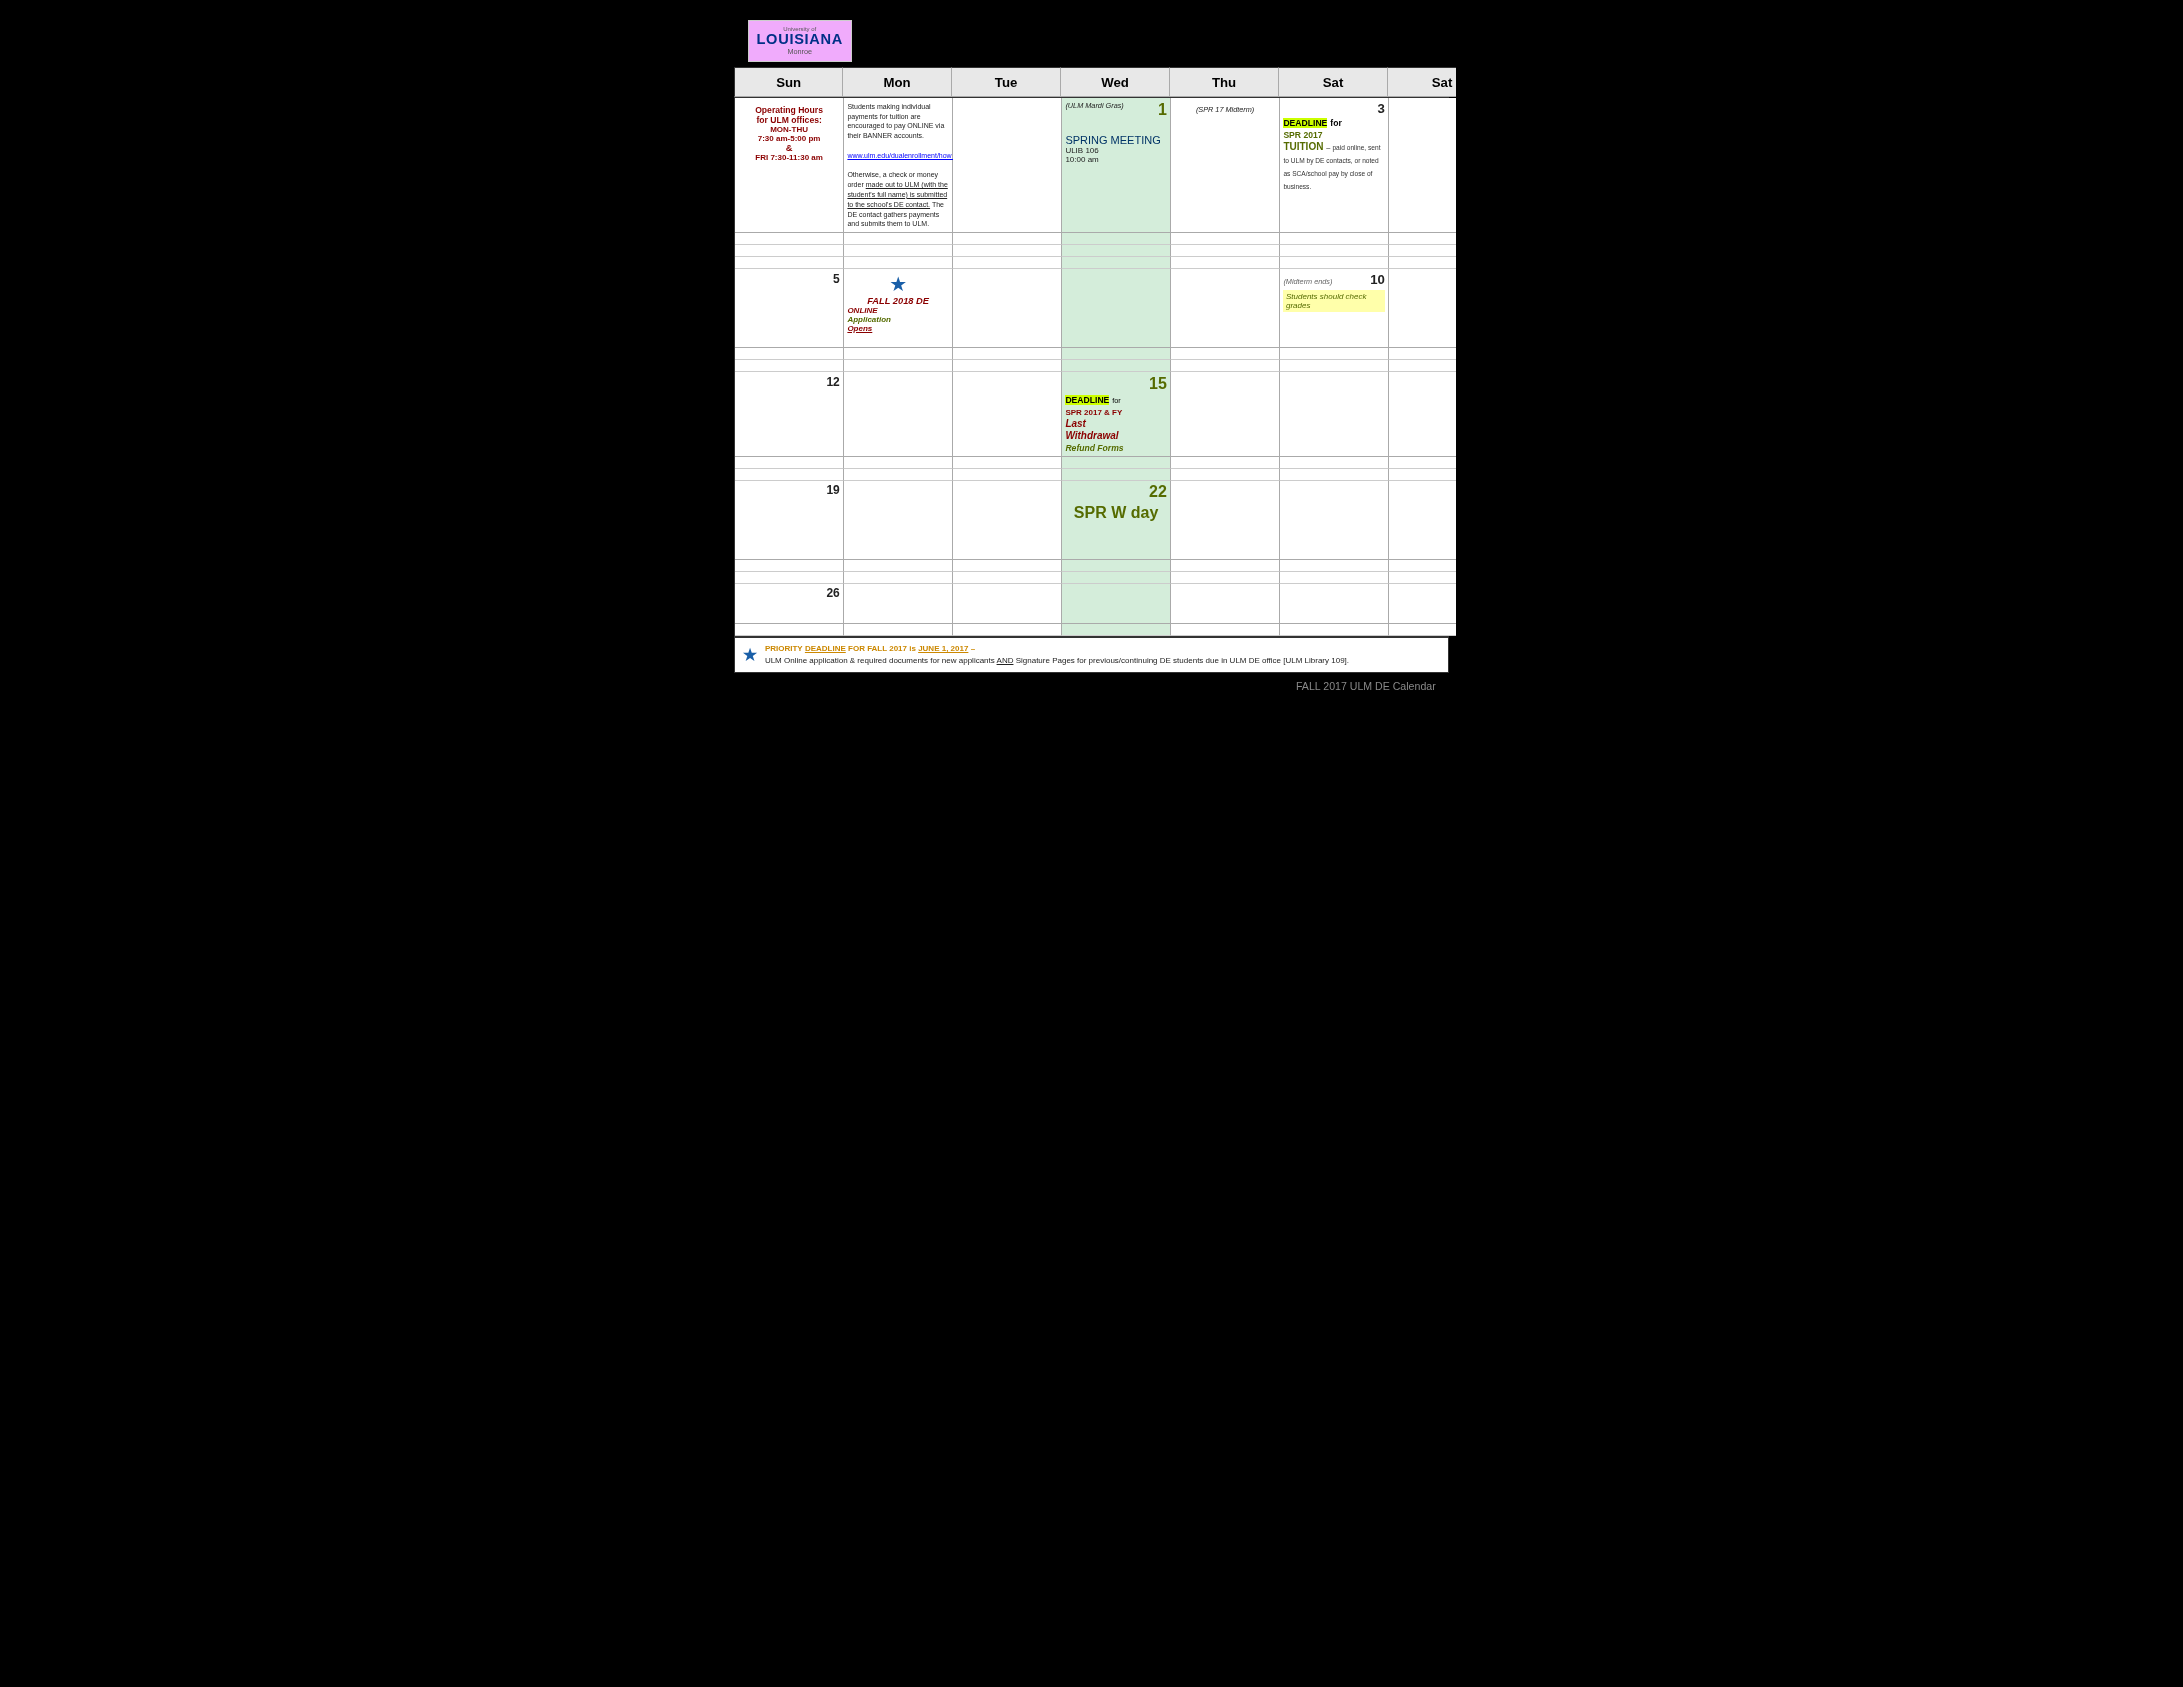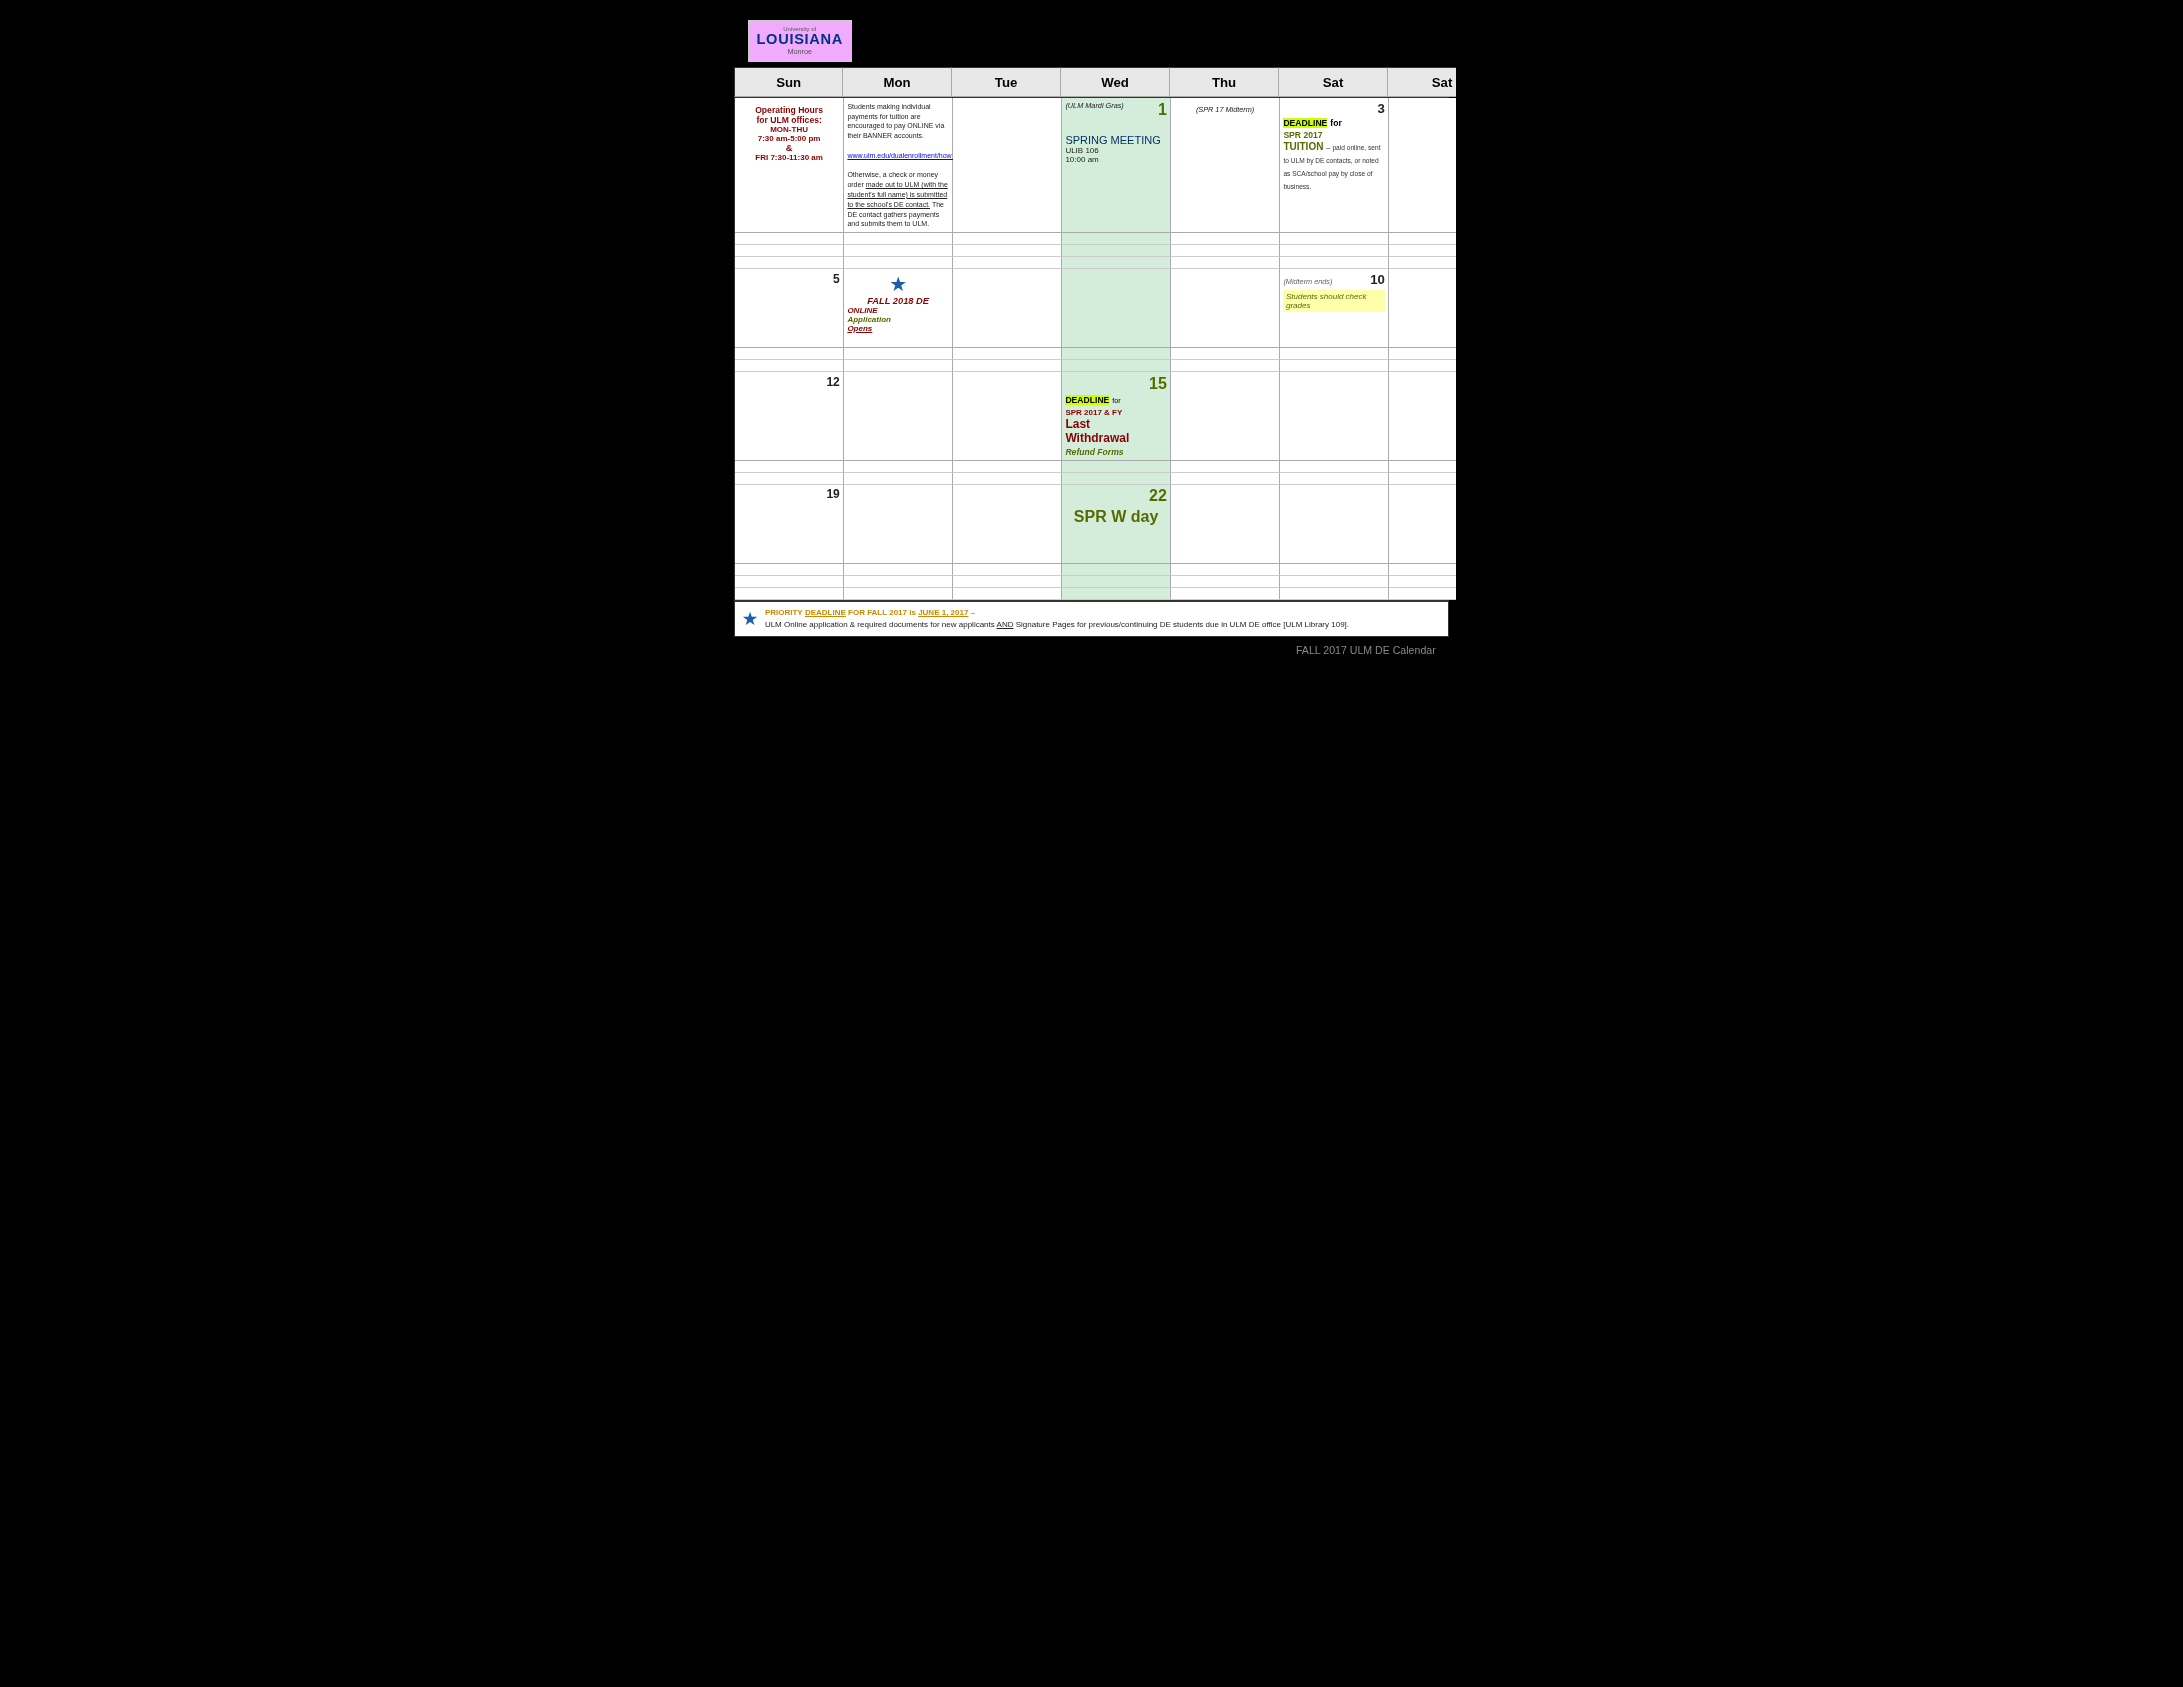--- a/index.html
+++ b/index.html
@@ -260,23 +260,24 @@
       padding: 2px 2.6px;
       margin-top: 2.6px;
     }
 
     
     .cell-wed-r3 {
       background: #d4edda;
       padding: 2.6px 3.3px;
     }
     .last-withdrawal {
-      font-size: 12px;
+      font-size: 10px;
       font-weight: 900;
       color: #8b0000;
+      font-style: italic;
     }
     .refund-forms {
       font-size: 8.6px;
       font-weight: 900;
       color: #556b00;
       font-style: italic;
     }
 
     
     .cell-wed-r4 {
@@ -612,20 +613,32 @@
   <div class="row-lines">
     <div class="line-cell"></div>
     <div class="line-cell"></div>
     <div class="line-cell"></div>
     <div class="line-cell line-cell-grey"></div>
     <div class="line-cell"></div>
     <div class="line-cell"></div>
     <div class="line-cell"></div>
   </div>
 
+  <div class="cal-grid">
+
+    <div class="cal-cell" style="min-height:40px;">
+      <span class="day-num">26</span>
+    </div>
+    <div class="cal-cell" style="min-height:40px;"></div>
+    <div class="cal-cell" style="min-height:40px;"></div>
+    <div class="cal-cell" style="min-height:40px; background:#d4edda;"></div>
+    <div class="cal-cell" style="min-height:40px;"></div>
+    <div class="cal-cell" style="min-height:40px;"></div>
+    <div class="cal-cell" style="min-height:40px; border-right:none;"></div>
+  </div>
 
   <div class="row-lines" style="border-bottom: 1.3px solid #333;">
     <div class="line-cell"></div>
     <div class="line-cell"></div>
     <div class="line-cell"></div>
     <div class="line-cell line-cell-grey"></div>
     <div class="line-cell"></div>
     <div class="line-cell"></div>
     <div class="line-cell"></div>
   </div>

